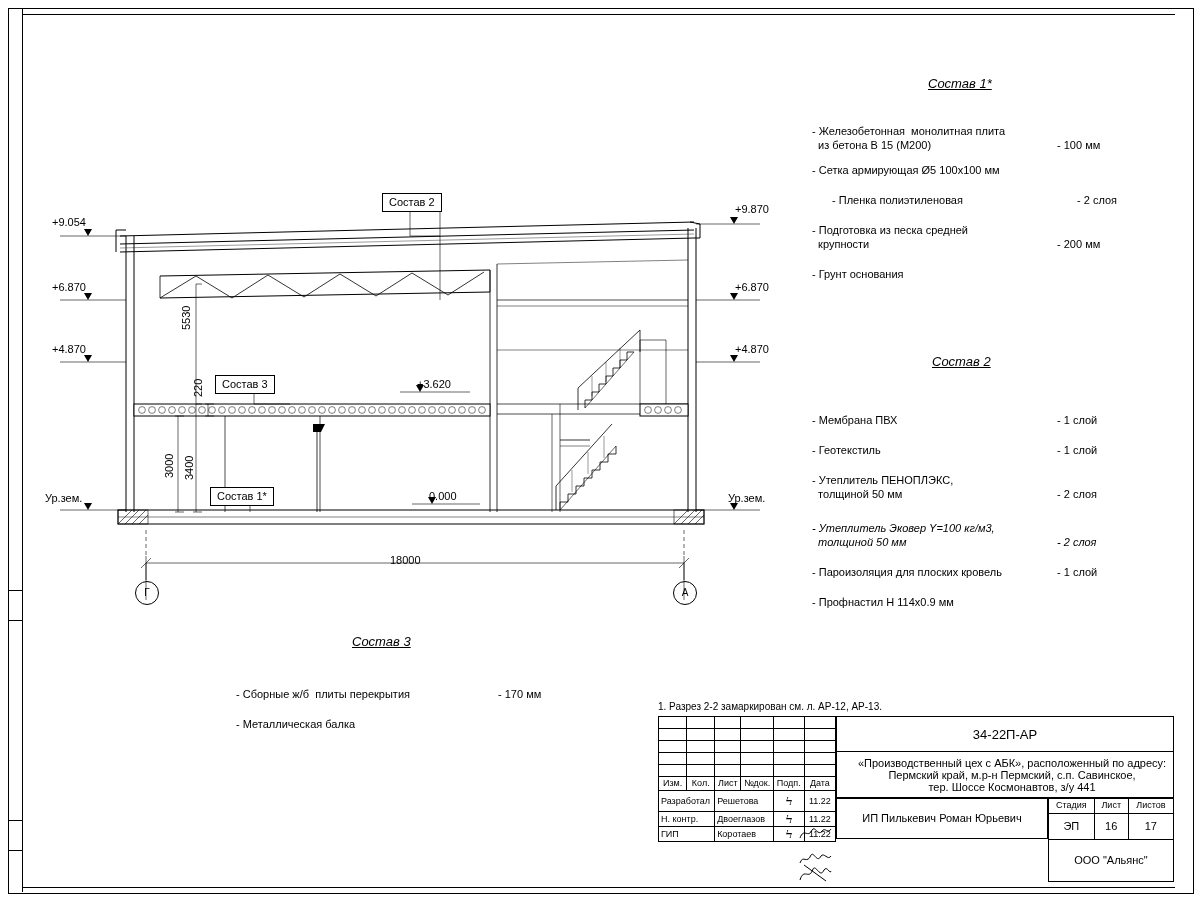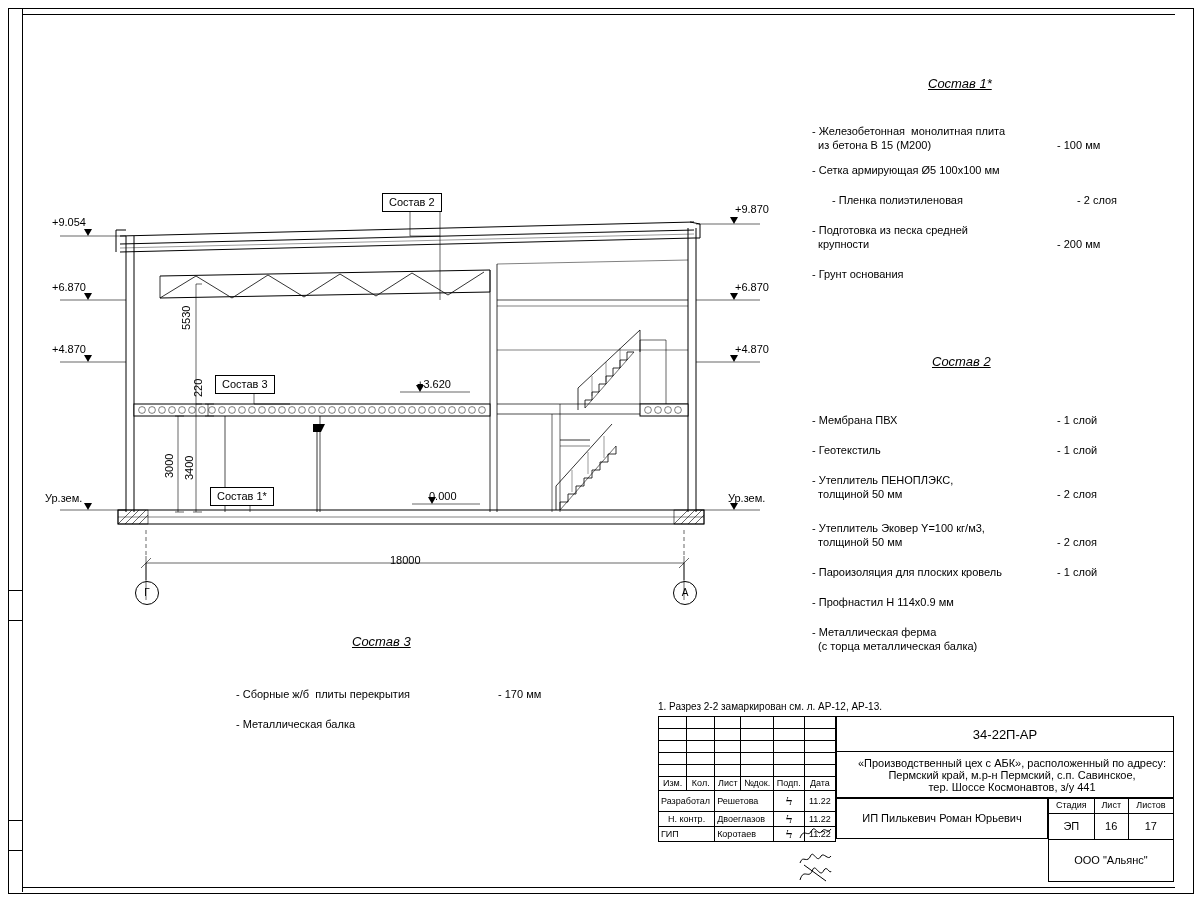--- a/index.html
+++ b/index.html
@@ -409,36 +409,31 @@
     </div>
     <div class="row" style="margin-top:16px;">
       <span class="lbl" style="white-space:pre;">- Геотекстиль</span>
       <span class="val">- 1 слой</span>
     </div>
     <div class="row" style="margin-top:16px;">
       <span class="lbl" style="white-space:pre;">- Утеплитель ПЕНОПЛЭКС,
   толщиной 50 мм</span>
       <span class="val val2">- 2 слоя</span>
     </div>
-    <div class="row" style="margin-top:20px;">
+    <div class="row" style="margin-top:20px;font-style:italic;">
       <span class="lbl" style="white-space:pre;">- Утеплитель Эковер Y=100 кг/м3,
   толщиной 50 мм</span>
       <span class="val val2">- 2 слоя</span>
     </div>
     <div class="row" style="margin-top:16px;">
       <span class="lbl" style="white-space:pre;">- Пароизоляция для плоских кровель</span>
       <span class="val">- 1 слой</span>
     </div>
     <div class="row" style="margin-top:16px;">
       <span class="lbl" style="white-space:pre;">- Профнастил Н 114х0.9 мм</span>
-      <span class="val"></span>
-    </div>
-    <div class="row" style="margin-top:16px;">
-      <span class="lbl" style="white-space:pre;">- Металлическая ферма
-  (с торца металлическая балка)</span>
       <span class="val"></span>
     </div>
   </div>
 
   <div class="t ital-ul" style="left:352px; top:635px;">Состав 3</div>
   <div class="spec" style="left:236px; top:687px; width:330px;">
     <div class="row">
       <span class="lbl" style="white-space:pre;">- Сборные ж/б  плиты перекрытия</span>
       <span class="val" style="left:262px;">- 170 мм</span>
     </div>
@@ -500,21 +495,21 @@
       <td>Подп.</td>
       <td>Дата</td>
     </tr>
     <tr>
       <td class="l" colspan="2" style="height:20px;">Разработал</td>
       <td class="l" colspan="2">Решетова</td>
       <td><span class="sig">Ϟ</span></td>
       <td>11.22</td>
     </tr>
     <tr>
-      <td class="l" colspan="2" style="height:14px;text-align:center;">Н. контр.</td>
+      <td class="l" colspan="2" style="height:14px;">Н. контр.</td>
       <td class="l" colspan="2">Двоеглазов</td>
       <td><span class="sig">Ϟ</span></td>
       <td>11.22</td>
     </tr>
     <tr>
       <td class="l" colspan="2" style="height:14px;">ГИП</td>
       <td class="l" colspan="2">Коротаев</td>
       <td><span class="sig">Ϟ</span></td>
       <td>11.22</td>
     </tr>

